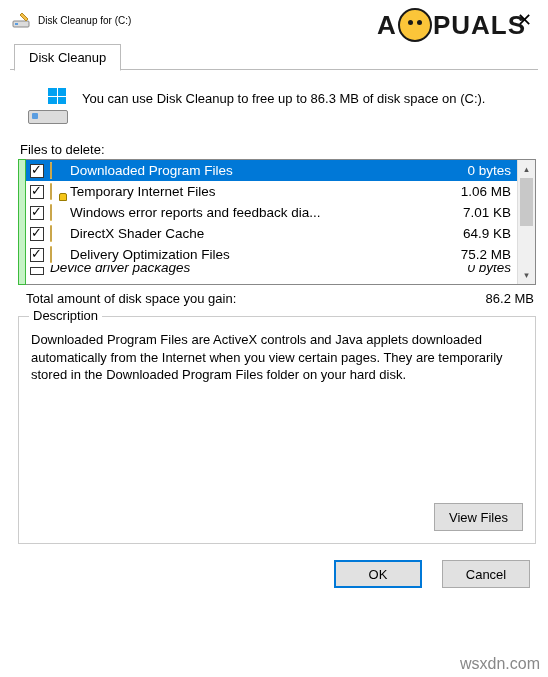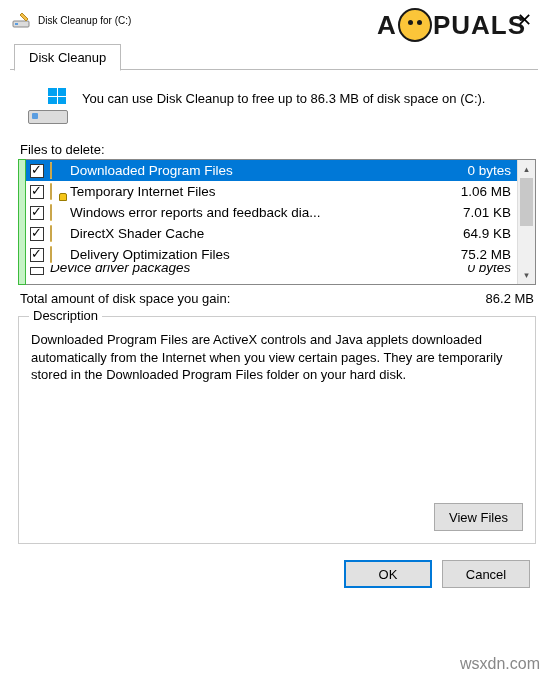--- a/index.html
+++ b/index.html
@@ -214,21 +214,21 @@
     display:flex; align-items:center; justify-content:center;
     font-size:9px; color:#555;
   }
   .vscroll .track { flex:1; position:relative; }
   .vscroll .thumb {
     position:absolute; left:2px; right:2px; top:0; height:55%;
     background:#c8c8c8;
   }
   
   .total-line {
-    display:flex; margin: 6px 2px 10px 2px;
+    display:flex; margin: 6px 2px 10px 8px;
   }
   .total-line .label { flex:1; }
   
   .fieldset {
     border:1px solid #ccc;
     padding: 10px 12px 12px 12px;
     position:relative;
     margin: 8px 0 0 0;
     height: 228px;
   }
@@ -253,21 +253,21 @@
     font: inherit;
     font-size:13px;
   }
   .btn.default {
     border:2px solid #0078d7;
     background:#e1e1e1;
   }
   .dialog-buttons {
     display:flex;
     justify-content:flex-end;
-    gap:10px;
+    gap:20px;
     padding: 16px 18px 0 0;
   }
   .footer-credit {
     position:absolute;
     bottom:4px; right:8px;
     font-size:16px;
     color:#888;
   }
 </style>
 </head>

